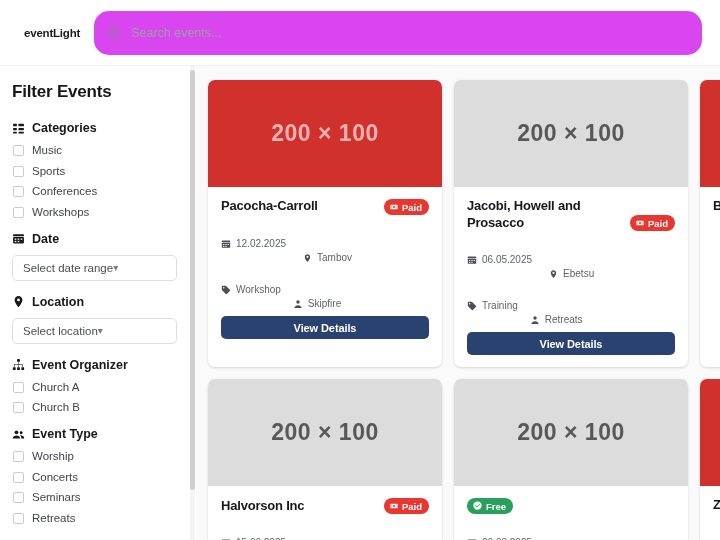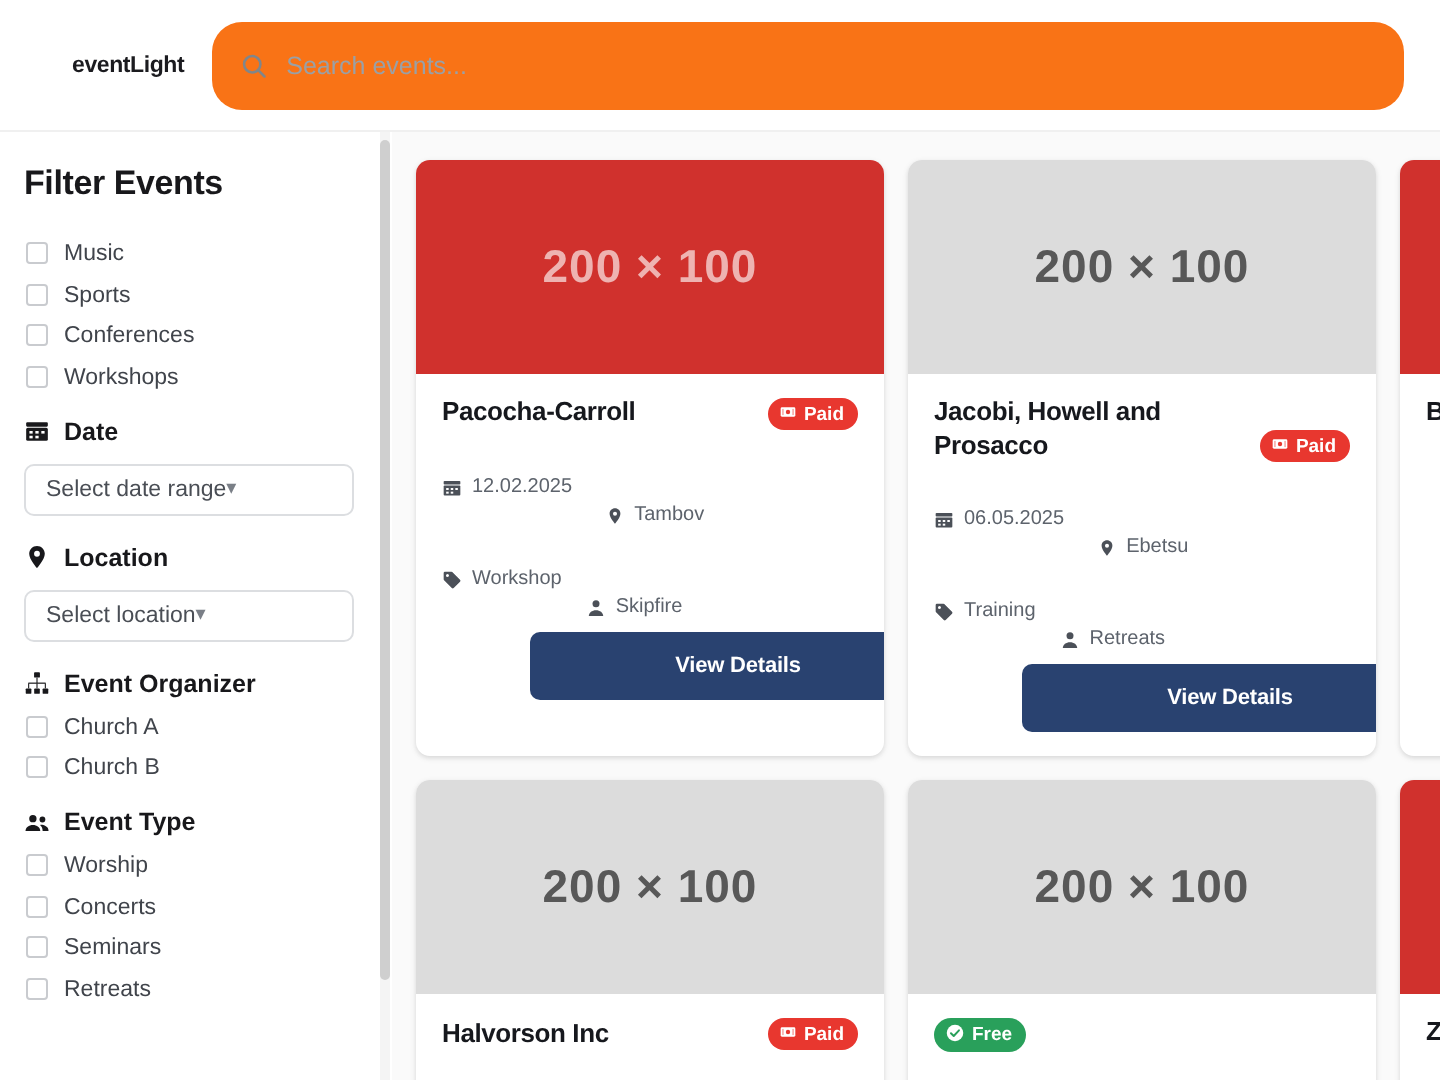--- a/index.html
+++ b/index.html
@@ -11,31 +11,31 @@
     -webkit-font-smoothing: antialiased;
   }
 
   
   #app { width: 720px; height: 540px; display: flex; flex-direction: column; }
 
   .header {
     height: 66px; flex: 0 0 66px;
     background: #ffffff;
     display: flex; align-items: center;
-    padding: 0 14px 0 30px;
+    padding: 0 14px 0 18px;
     border-bottom: 1px solid #f0f0f0;
   }
   .logo {
     font-size: 11.5px; font-weight: bold; color: #1b1b1f;
     letter-spacing: -0.2px; white-space: nowrap;
     margin-right: 14px; margin-left: 6px;
   }
   .search-wrap {
     flex: 1; height: 44px;
-    background: #f97316;
+    background: #d946ef;
     border-radius: 15px;
     display: flex; align-items: center;
     padding: 0 14px;
     margin-right: 4px;
   }
   .search-icon { flex: 0 0 auto; margin-right: 9px; display: flex; }
   .search-input {
     flex: 1; border: 0; outline: 0; background: transparent;
     font-family: "Liberation Sans", sans-serif;
     font-size: 12.5px; color: #3b3b3f;
@@ -68,21 +68,21 @@
     margin-bottom: 19px; letter-spacing: -0.2px;
   }
   .group { margin-bottom: 14px; }
   .group-head {
     display: flex; align-items: center; gap: 7px;
     font-size: 12.5px; font-weight: bold; color: #18181b;
     margin-bottom: 9px;
   }
   .group-head .gicon { width: 13px; height: 13px; display: flex; align-items: center; justify-content: center; flex: 0 0 13px; }
   .check-row {
-    display: flex; align-items: flex-start; gap: 8px;
+    display: flex; align-items: flex-end; gap: 8px;
     margin-bottom: 8.5px; padding-left: 1px;
   }
   .cbox {
     width: 11px; height: 11px; flex: 0 0 11px;
     border: 1px solid #c9cbcf; border-radius: 2px; background: #fff;
   }
   .check-label { font-size: 11.5px; color: #40444b; }
   .select {
     width: 165px; height: 26px;
     border: 1px solid #dcdee1; border-radius: 5px;
@@ -151,27 +151,26 @@
     white-space: nowrap;
   }
   .meta + .meta { margin-left: 17px; margin-top: 28px; }
   .meta-row.tight .meta + .meta { margin-left: 12px; }
   .micon { display: flex; flex: 0 0 auto; color: #4b5058; }
   .btn-details {
     display: block; width: 100%;
     background: #294270;
     color: #ffffff;
     border: 0; border-radius: 5px;
-    height: 34px;
+    height: 23px;
     font-family: "Liberation Sans", sans-serif;
     font-size: 11px; font-weight: bold;
     letter-spacing: -0.1px;
     cursor: pointer;
     margin-top: 2px;
-    margin-left: 44px;
   }
 </style>
 </head>
 <body>
 
 <div id="app">
 
   <div class="header">
     <div class="logo">eventLight</div>
     <div class="search-wrap">
@@ -187,20 +186,33 @@
 
   <div class="body">
 
     <div class="sidebar">
       <div class="sidebar-track"></div>
       <div class="sidebar-scrollbar"></div>
 
       <div class="filter-title">Filter Events</div>
       <div id="sidebar-groups">
           <div class="group">
+            <div class="group-head">
+              <span class="gicon">
+                <svg width="13" height="13" viewBox="0 0 24 24" fill="#18181b">
+                  <rect x="2" y="3" width="7" height="5" rx="1"></rect>
+                  <rect x="12" y="3" width="10" height="5" rx="1"></rect>
+                  <rect x="2" y="11" width="7" height="4" rx="1"></rect>
+                  <rect x="12" y="11" width="10" height="4" rx="1"></rect>
+                  <rect x="2" y="18" width="7" height="3" rx="1"></rect>
+                  <rect x="12" y="18" width="10" height="3" rx="1"></rect>
+                </svg>
+              </span>
+              <span>Categories</span>
+            </div>
             <div class="check-row">
               <span class="cbox"></span>
               <span class="check-label">Music</span>
             </div>
             <div class="check-row">
               <span class="cbox"></span>
               <span class="check-label">Sports</span>
             </div>
             <div class="check-row">
               <span class="cbox"></span>

